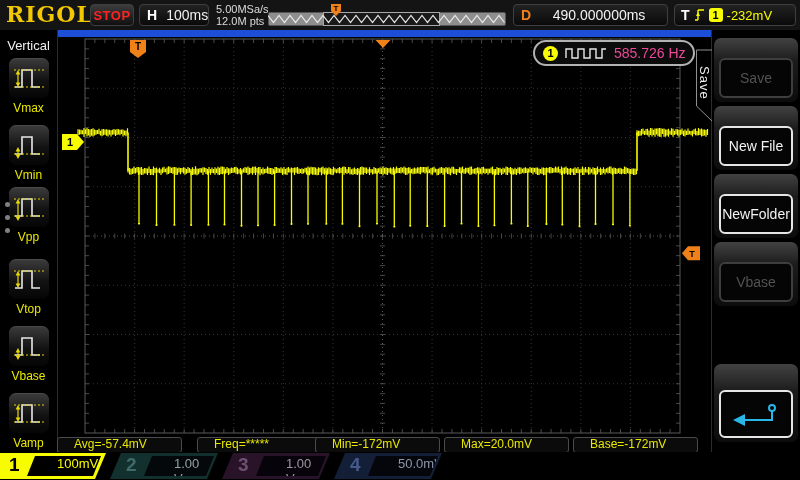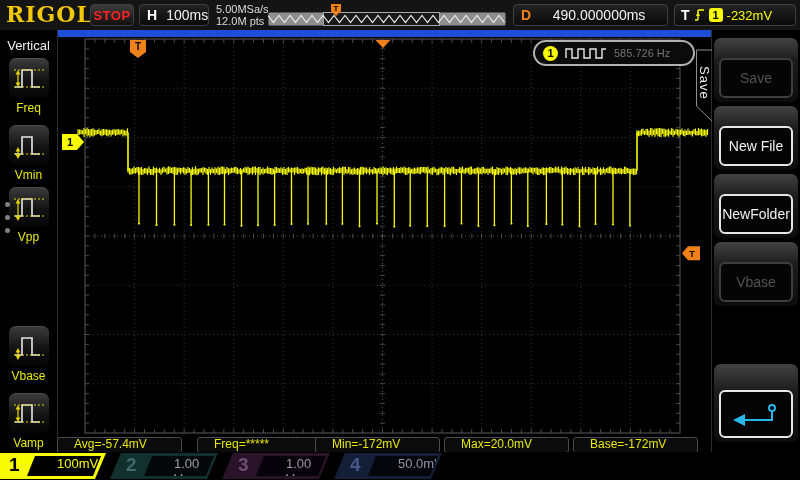--- a/index.html
+++ b/index.html
@@ -44,21 +44,21 @@
   .pagedot{position:absolute;left:5px;width:5px;height:5px;border-radius:50%;background:#808080;}
 
   
   #overlay{position:absolute;left:0;top:0;pointer-events:none;}
 
   
   #counter{position:absolute;left:533px;top:40px;width:162px;height:26px;background:#0b0b0b;
            border:2px solid #b2b2b2;border-radius:13px;display:flex;align-items:center;box-sizing:border-box;padding:0 8px;}
   #counter .cbadge{width:15px;height:15px;background:#f8fc00;border-radius:8px;color:#000;
                    font-size:11px;font-weight:bold;text-align:center;line-height:15px;flex:0 0 auto;}
-  #counter .cval{color:#737373;font-size:11px;margin-left:7px;white-space:nowrap;}
+  #counter .cval{color:#ec4899;font-size:14px;margin-left:7px;white-space:nowrap;}
   #counter svg{margin-left:7px;flex:0 0 auto;}
 
   
   #rightmenu{position:absolute;left:712px;top:30px;width:88px;height:422px;background:#000;}
   #savetab{position:absolute;left:697px;top:57px;width:15px;height:52px;color:#f0f0f0;font-size:13px;
            writing-mode:vertical-rl;text-align:center;letter-spacing:1px;}
   .slot{position:absolute;left:2px;width:84px;height:64px;border-radius:7px;
         background:linear-gradient(#424242,#1c1c1c 35%,#0c0c0c);}
   .mbtn{position:absolute;left:5px;right:5px;bottom:4px;height:40px;border-radius:6px;background:#050505;
         border:2px solid #e6e6e6;color:#f2f2f2;font-size:14px;display:flex;align-items:center;justify-content:center;
@@ -130,21 +130,21 @@
     <div id="lm-title">Vertical</div>
     <div class="lm-item" style="top:28px;">
       <span class="micon"><svg width="34" height="34" viewBox="0 0 34 34" style="margin-top:3px">
             <path d="M3 25 H10 V8 H20 V25 H28" fill="none" stroke="#e8e8e8" stroke-width="1.6"></path>
             <line x1="2" y1="8" x2="32" y2="8" stroke="#e8d800" stroke-width="1" stroke-dasharray="2 2"></line>
             <line x1="2" y1="25" x2="32" y2="25" stroke="#e8d800" stroke-width="1" stroke-dasharray="2 2"></line>
             <line x1="6" y1="11" x2="6" y2="22" stroke="#e8d800" stroke-width="1.2"></line>
             <polygon points="6,8 3.6,12.5 8.4,12.5" fill="#e8d800"></polygon>
             <polygon points="6,25 3.6,20.5 8.4,20.5" fill="#e8d800"></polygon>
           </svg></span>
-      <span class="mlabel">Freq</span>
+      <span class="mlabel">Vmax</span>
     </div>
     <div class="lm-item" style="top:95px;">
       <span class="micon"><svg width="34" height="34" viewBox="0 0 34 34" style="margin-top:3px">
             <path d="M3 25 H10 V8 H20 V25 H28" fill="none" stroke="#e8e8e8" stroke-width="1.6"></path>
             <line x1="2" y1="25" x2="32" y2="25" stroke="#e8d800" stroke-width="1" stroke-dasharray="2 2"></line>
             <line x1="6" y1="21" x2="6" y2="27" stroke="#e8d800" stroke-width="1.2"></line>
             <polygon points="6,18 3.6,22.5 8.4,22.5" fill="#e8d800"></polygon>
             <polygon points="6,30 3.6,25.5 8.4,25.5" fill="#e8d800"></polygon>
           </svg></span>
       <span class="mlabel">Vmin</span>
@@ -152,20 +152,30 @@
     <div class="lm-item" style="top:148px;margin-top:9px;">
       <span class="micon"><svg width="34" height="34" viewBox="0 0 34 34" style="margin-top:3px">
             <path d="M3 25 H10 V8 H20 V25 H28" fill="none" stroke="#e8e8e8" stroke-width="1.6"></path>
             <line x1="2" y1="8" x2="32" y2="8" stroke="#e8d800" stroke-width="1" stroke-dasharray="2 2"></line>
             <line x1="2" y1="25" x2="32" y2="25" stroke="#e8d800" stroke-width="1" stroke-dasharray="2 2"></line>
             <line x1="6" y1="11" x2="6" y2="27" stroke="#e8d800" stroke-width="1.2"></line>
             <polygon points="6,8 3.6,12.5 8.4,12.5" fill="#e8d800"></polygon>
             <polygon points="6,30 3.6,25.5 8.4,25.5" fill="#e8d800"></polygon>
           </svg></span>
       <span class="mlabel">Vpp</span>
+    </div>
+    <div class="lm-item" style="top:229px;">
+      <span class="micon"><svg width="34" height="34" viewBox="0 0 34 34" style="margin-top:3px">
+            <path d="M3 25 H10 V8 H20 V25 H28" fill="none" stroke="#e8e8e8" stroke-width="1.6"></path>
+            <line x1="2" y1="8" x2="32" y2="8" stroke="#e8d800" stroke-width="1" stroke-dasharray="2 2"></line>
+            <line x1="6" y1="11" x2="6" y2="22" stroke="#e8d800" stroke-width="1.2"></line>
+            <polygon points="6,8 3.6,12.5 8.4,12.5" fill="#e8d800"></polygon>
+            <polygon points="6,25 3.6,20.5 8.4,20.5" fill="#e8d800"></polygon>
+          </svg></span>
+      <span class="mlabel">Vtop</span>
     </div>
     <div class="lm-item" style="top:296px;">
       <span class="micon"><svg width="34" height="34" viewBox="0 0 34 34" style="margin-top:3px">
             <path d="M3 25 H10 V8 H20 V25 H28" fill="none" stroke="#e8e8e8" stroke-width="1.6"></path>
             <line x1="2" y1="25" x2="32" y2="25" stroke="#e8d800" stroke-width="1" stroke-dasharray="2 2"></line>
             <line x1="6" y1="21" x2="6" y2="27" stroke="#e8d800" stroke-width="1.2"></line>
             <polygon points="6,18 3.6,22.5 8.4,22.5" fill="#e8d800"></polygon>
             <polygon points="6,30 3.6,25.5 8.4,25.5" fill="#e8d800"></polygon>
           </svg></span>
       <span class="mlabel">Vbase</span>

